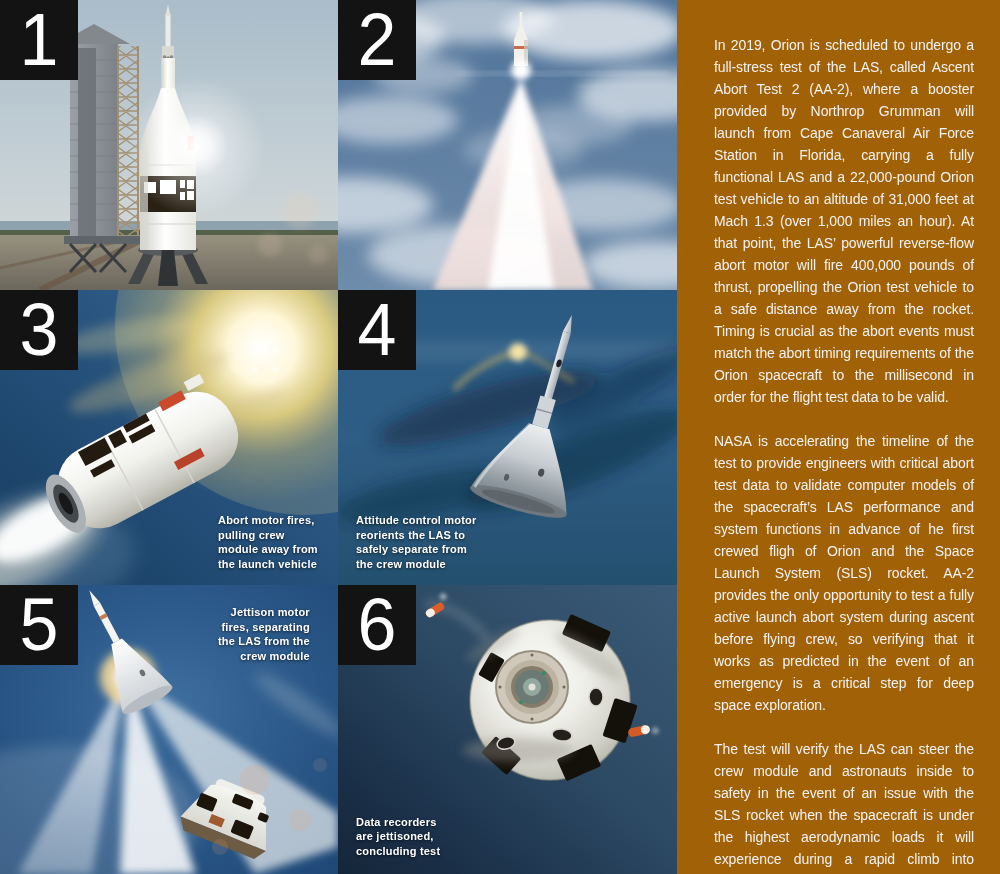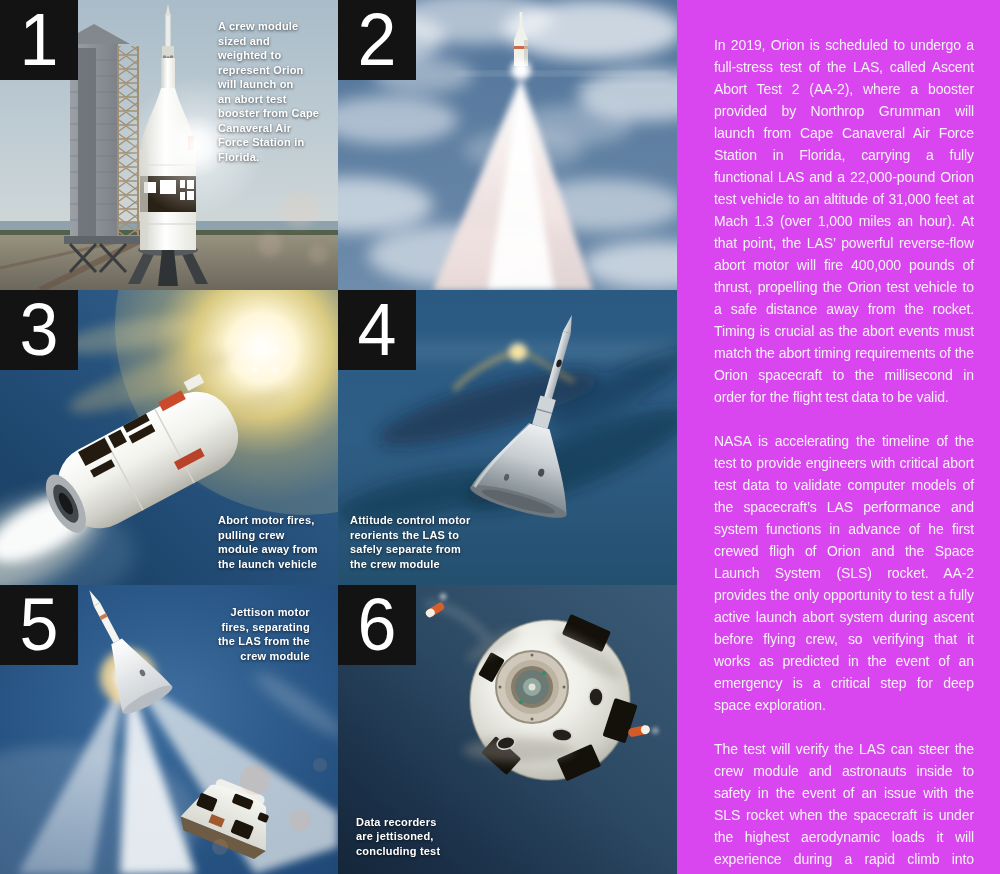--- a/index.html
+++ b/index.html
@@ -12,24 +12,24 @@
   .numbox{position:absolute;top:0;left:0;width:78px;height:80px;background:#131313;
           display:flex;align-items:center;justify-content:center;z-index:3;}
   .numbox span{color:#fff;font-size:70px;font-weight:100;line-height:1;
                font-family:"Liberation Sans",sans-serif;transform:scaleY(1.05);}
   .caption{position:absolute;margin:0;z-index:3;color:#fff;font-size:11px;font-weight:bold;
            line-height:14.5px;letter-spacing:.2px;white-space:pre-line;
            text-shadow:0 1px 3px rgba(0,0,0,.65);}
   .cap-p1{top:19px;left:218px;width:120px;}
   .cap-p2{left:18px;bottom:9px;}
   .cap-p3{left:218px;bottom:14px;}
-  .cap-p4{left:12px;bottom:14px;margin-top:47px;}
+  .cap-p4{left:18px;bottom:14px;margin-top:47px;}
   .cap-p5{left:218px;top:20px;text-align:right;}
   .cap-p6{left:18px;bottom:16px;}
-  .article{width:368px;height:874px;background:#d946ef;box-sizing:border-box;
+  .article{width:368px;height:874px;background:#a16207;box-sizing:border-box;
            padding:34px 26px 0 37px;}
   .article p{margin:0 0 22px 0;color:#f2f2f2;font-size:14px;line-height:22px;
              text-align:justify;letter-spacing:-0.1px;}
 </style>
 </head>
 <body>
 
 <div class="page">
   <div class="panel-grid">
 
@@ -115,30 +115,20 @@
         <circle cx="196" cy="146" r="32" fill="url(#p1glare)"></circle>
         <g fill="#eccdb8" filter="url(#p1blur)">
           <circle cx="300" cy="210" r="18" opacity="0.22"></circle>
             <circle cx="270" cy="245" r="12" opacity="0.18"></circle>
             <circle cx="318" cy="255" r="10" opacity="0.16"></circle>
         </g>
       </svg>
       <div class="numbox">
         <span>1</span>
       </div>
-      <p class="caption cap-p1">A crew module
-sized and
-weighted to
-represent Orion
-will launch on
-an abort test
-booster from Cape
-Canaveral Air
-Force Station in
-Florida.</p>
     </section>
 
     <section class="panel">
       <svg class="art" viewBox="0 0 339 290" aria-hidden="true">
         <defs>
           <linearGradient id="p2sky" x1="0" y1="0" x2="0" y2="1">
             <stop offset="0" stop-color="#507399"></stop>
               <stop offset="1" stop-color="#6e8cab"></stop>
           </linearGradient>
           <linearGradient id="p2plume" x1="0" y1="0" x2="0" y2="1">

